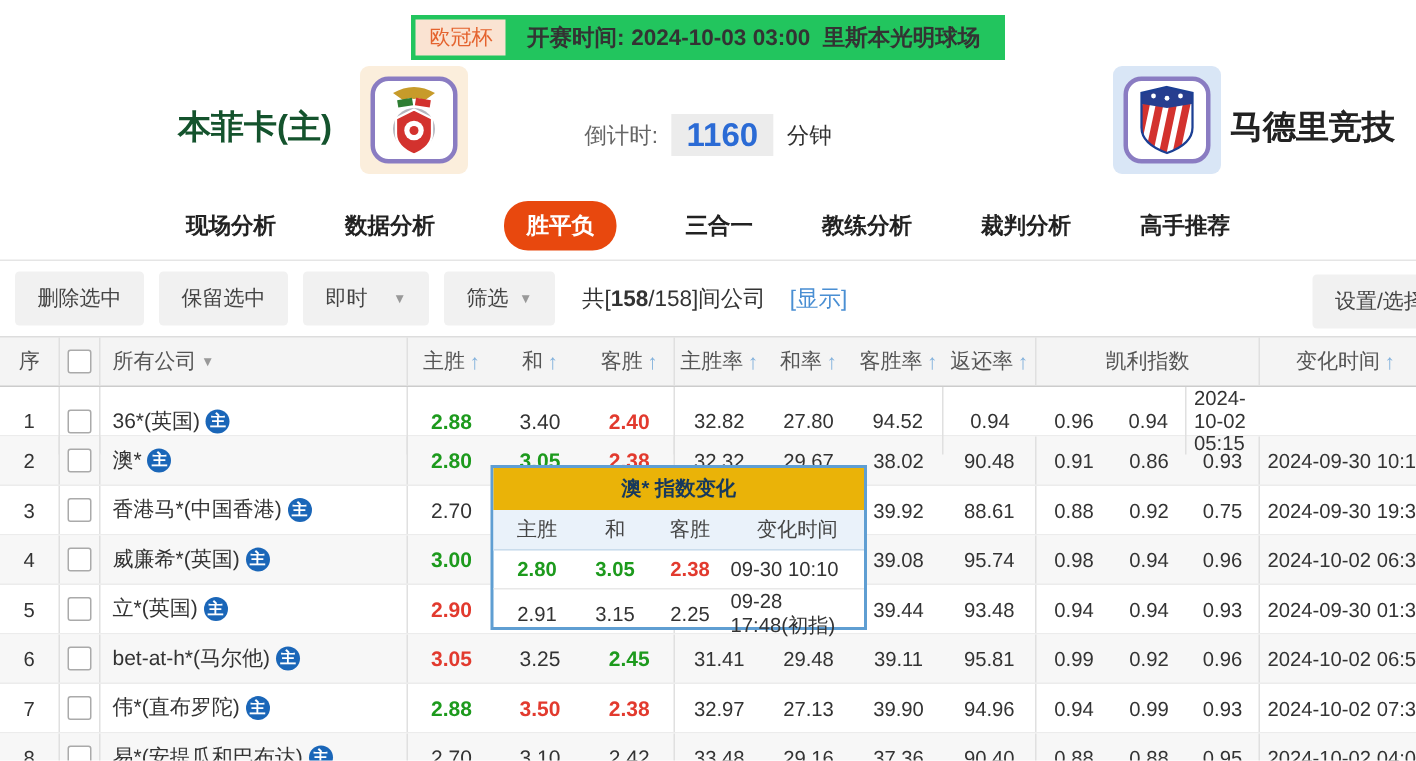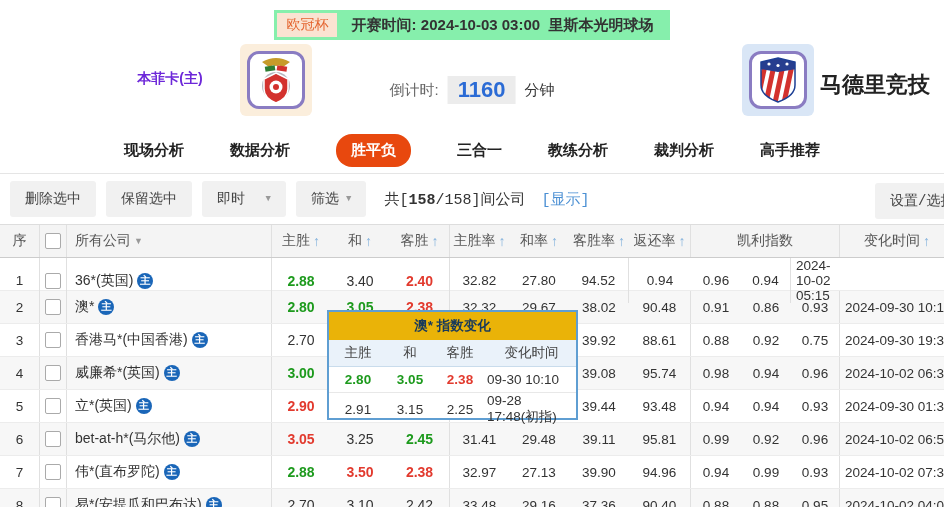--- a/index.html
+++ b/index.html
@@ -2,42 +2,42 @@
 <html><head>
 <meta charset="utf-8">
 <style>
   html,body{margin:0;padding:0;}
   body{
     width:944px;height:507px;overflow:hidden;position:relative;
     background:#fff;font-family:"Liberation Sans","DejaVu Sans",sans-serif;
   }
   
   .topbar{position:absolute;top:10px;left:0;width:100%;display:flex;justify-content:center;}
-  .topbar-inner{background:#86efac;display:flex;align-items:center;gap:14px;padding:3px 16px 3px 3px;}
+  .topbar-inner{background:#22c55e;display:flex;align-items:center;gap:14px;padding:3px 16px 3px 3px;}
   .league-chip{background:#fae3d2;color:#e4632e;font-size:14px;padding:3px 9px;}
   .kickoff-label,.kickoff-time{font-size:15px;font-weight:bold;color:#333;}
   .venue{font-size:15px;font-weight:bold;color:#333;margin-left:4px;}
   
   .mheader{position:absolute;top:36px;left:0;width:100%;height:92px;}
-  .home-name{position:absolute;left:98px;top:34px;width:144px;text-align:center;font-size:14px;font-weight:bold;color:#6d28d9;}
+  .home-name{position:absolute;left:98px;top:34px;width:144px;text-align:center;font-size:22px;font-weight:bold;color:#14532d;}
   .away-name{position:absolute;left:820px;top:34px;width:124px;font-size:22px;font-weight:bold;color:#222;}
   .logo-box{position:absolute;top:8px;width:72px;height:72px;border-radius:6px;display:flex;align-items:center;justify-content:center;}
   .home-box{left:240px;background:#fbeedc;}
   .away-box{left:742px;background:#d9e6f6;}
   .logo-inner{width:52px;height:52px;background:#fff;border:3px solid #8a7cc2;border-radius:12px;display:flex;align-items:center;justify-content:center;}
   .countdown{position:absolute;left:50%;transform:translateX(-50%);top:40px;display:flex;align-items:center;gap:9px;white-space:nowrap;}
   .cd-label{color:#666;font-size:15px;}
   .cd-value{color:#2b6bd5;font-weight:bold;font-size:22px;background:#ececec;padding:1px 10px;}
   .cd-unit{color:#333;font-size:15px;}
   
   .tabs{position:absolute;top:128px;left:0;width:100%;height:46px;display:flex;align-items:center;justify-content:center;gap:46px;border-bottom:1px solid #e5e5e5;box-sizing:border-box;}
   .tab{font-size:15px;font-weight:700;color:#222;cursor:pointer;}
   .tab.active{background:#e8480e;color:#fff;border-radius:16px;padding:7px 15px;}
   
-  .toolbar{position:absolute;top:174px;left:0;width:100%;height:50px;display:flex;align-items:center;padding:0 10px;box-sizing:border-box;gap:10px;font-family:Liberation Mono, monospace;}
+  .toolbar{position:absolute;top:174px;left:0;width:100%;height:50px;display:flex;align-items:center;padding:0 10px;box-sizing:border-box;gap:10px;}
   .tbtn{background:#f1f1f1;border:none;color:#444;font-size:14px;padding:9px 15px;border-radius:3px;font-family:inherit;cursor:pointer;}
   .tbtn.dd{display:inline-flex;align-items:center;justify-content:space-between;width:84px;}
   .tbtn.dd2{display:inline-flex;align-items:center;gap:7px;}
   .caret{color:#999;font-size:9px;}
   .count{font-size:15px;color:#333;margin-left:8px;}
   .count .bold{font-weight:bold;}
   .show-link{color:#4a8fd3;font-size:15px;margin-left:6px;text-decoration:none;cursor:pointer;}
   .settings-btn{position:absolute;left:875px;top:9px;width:92px;text-align:left;white-space:nowrap;overflow:hidden;}
   
   .otable{position:absolute;top:224px;left:0;width:944px;}

